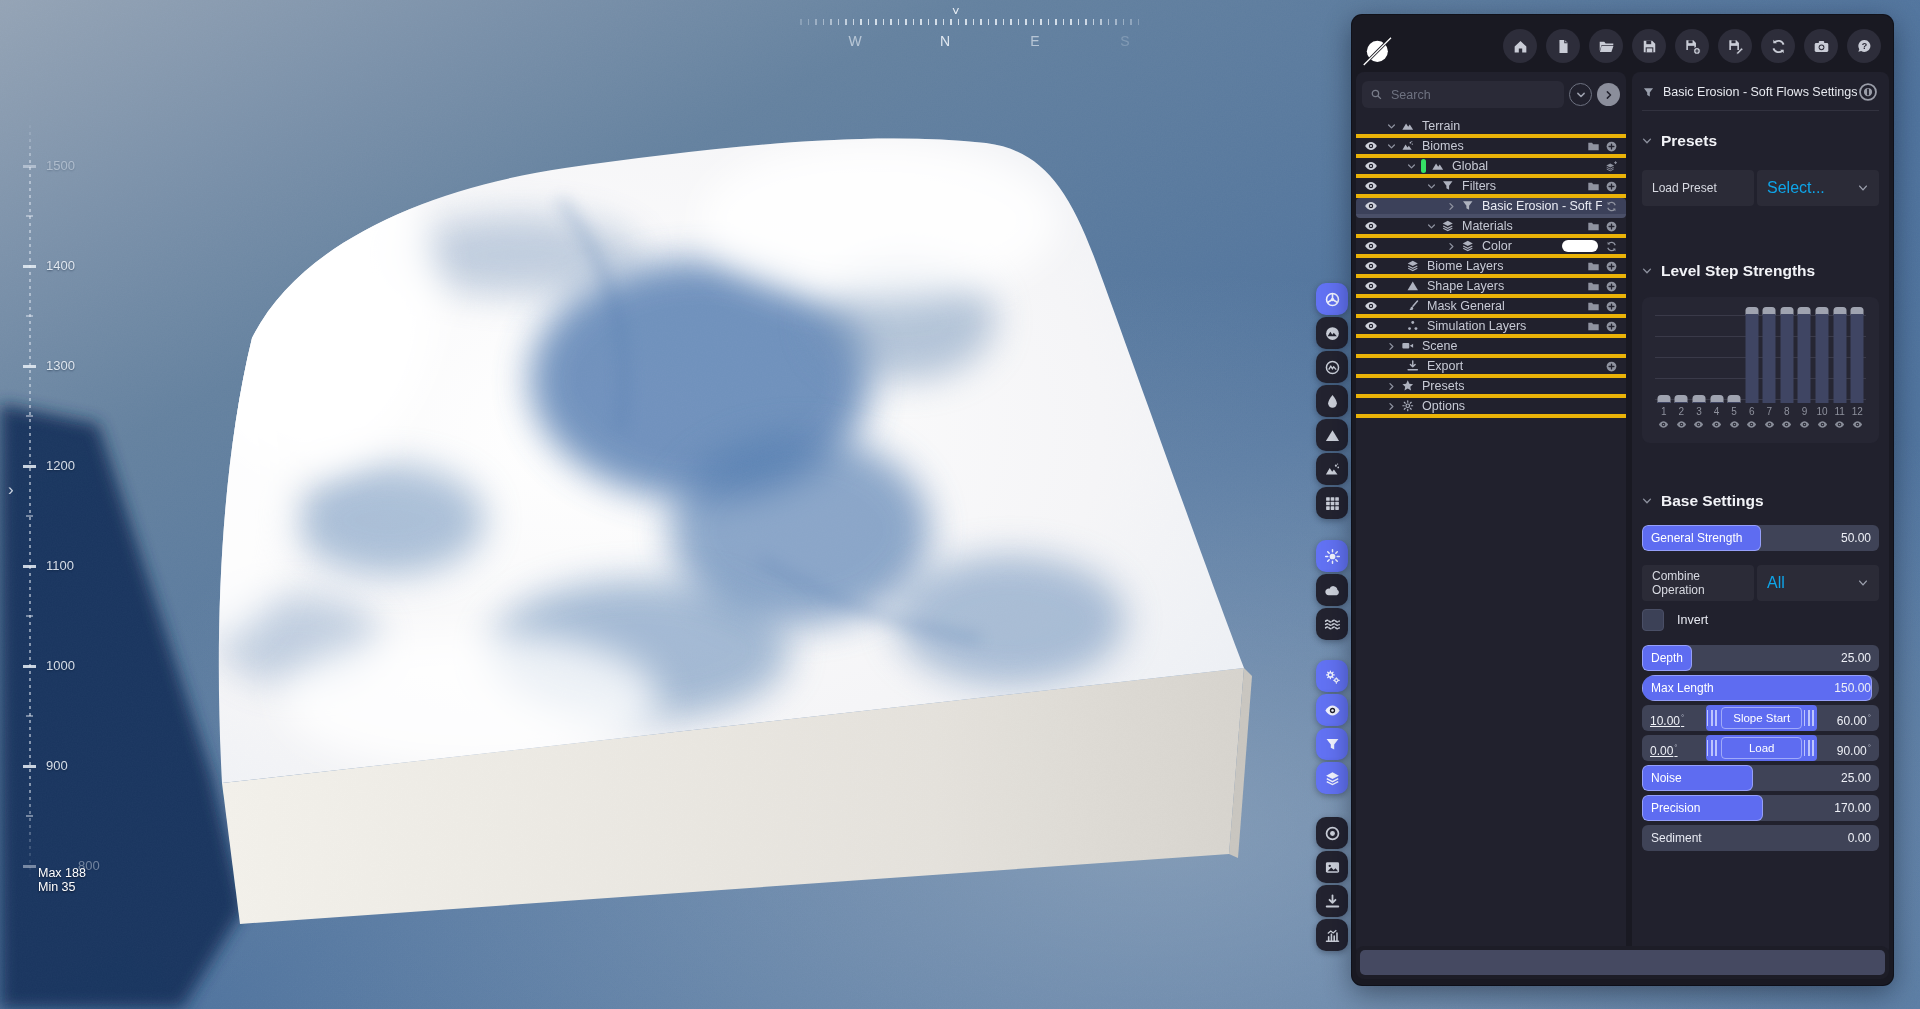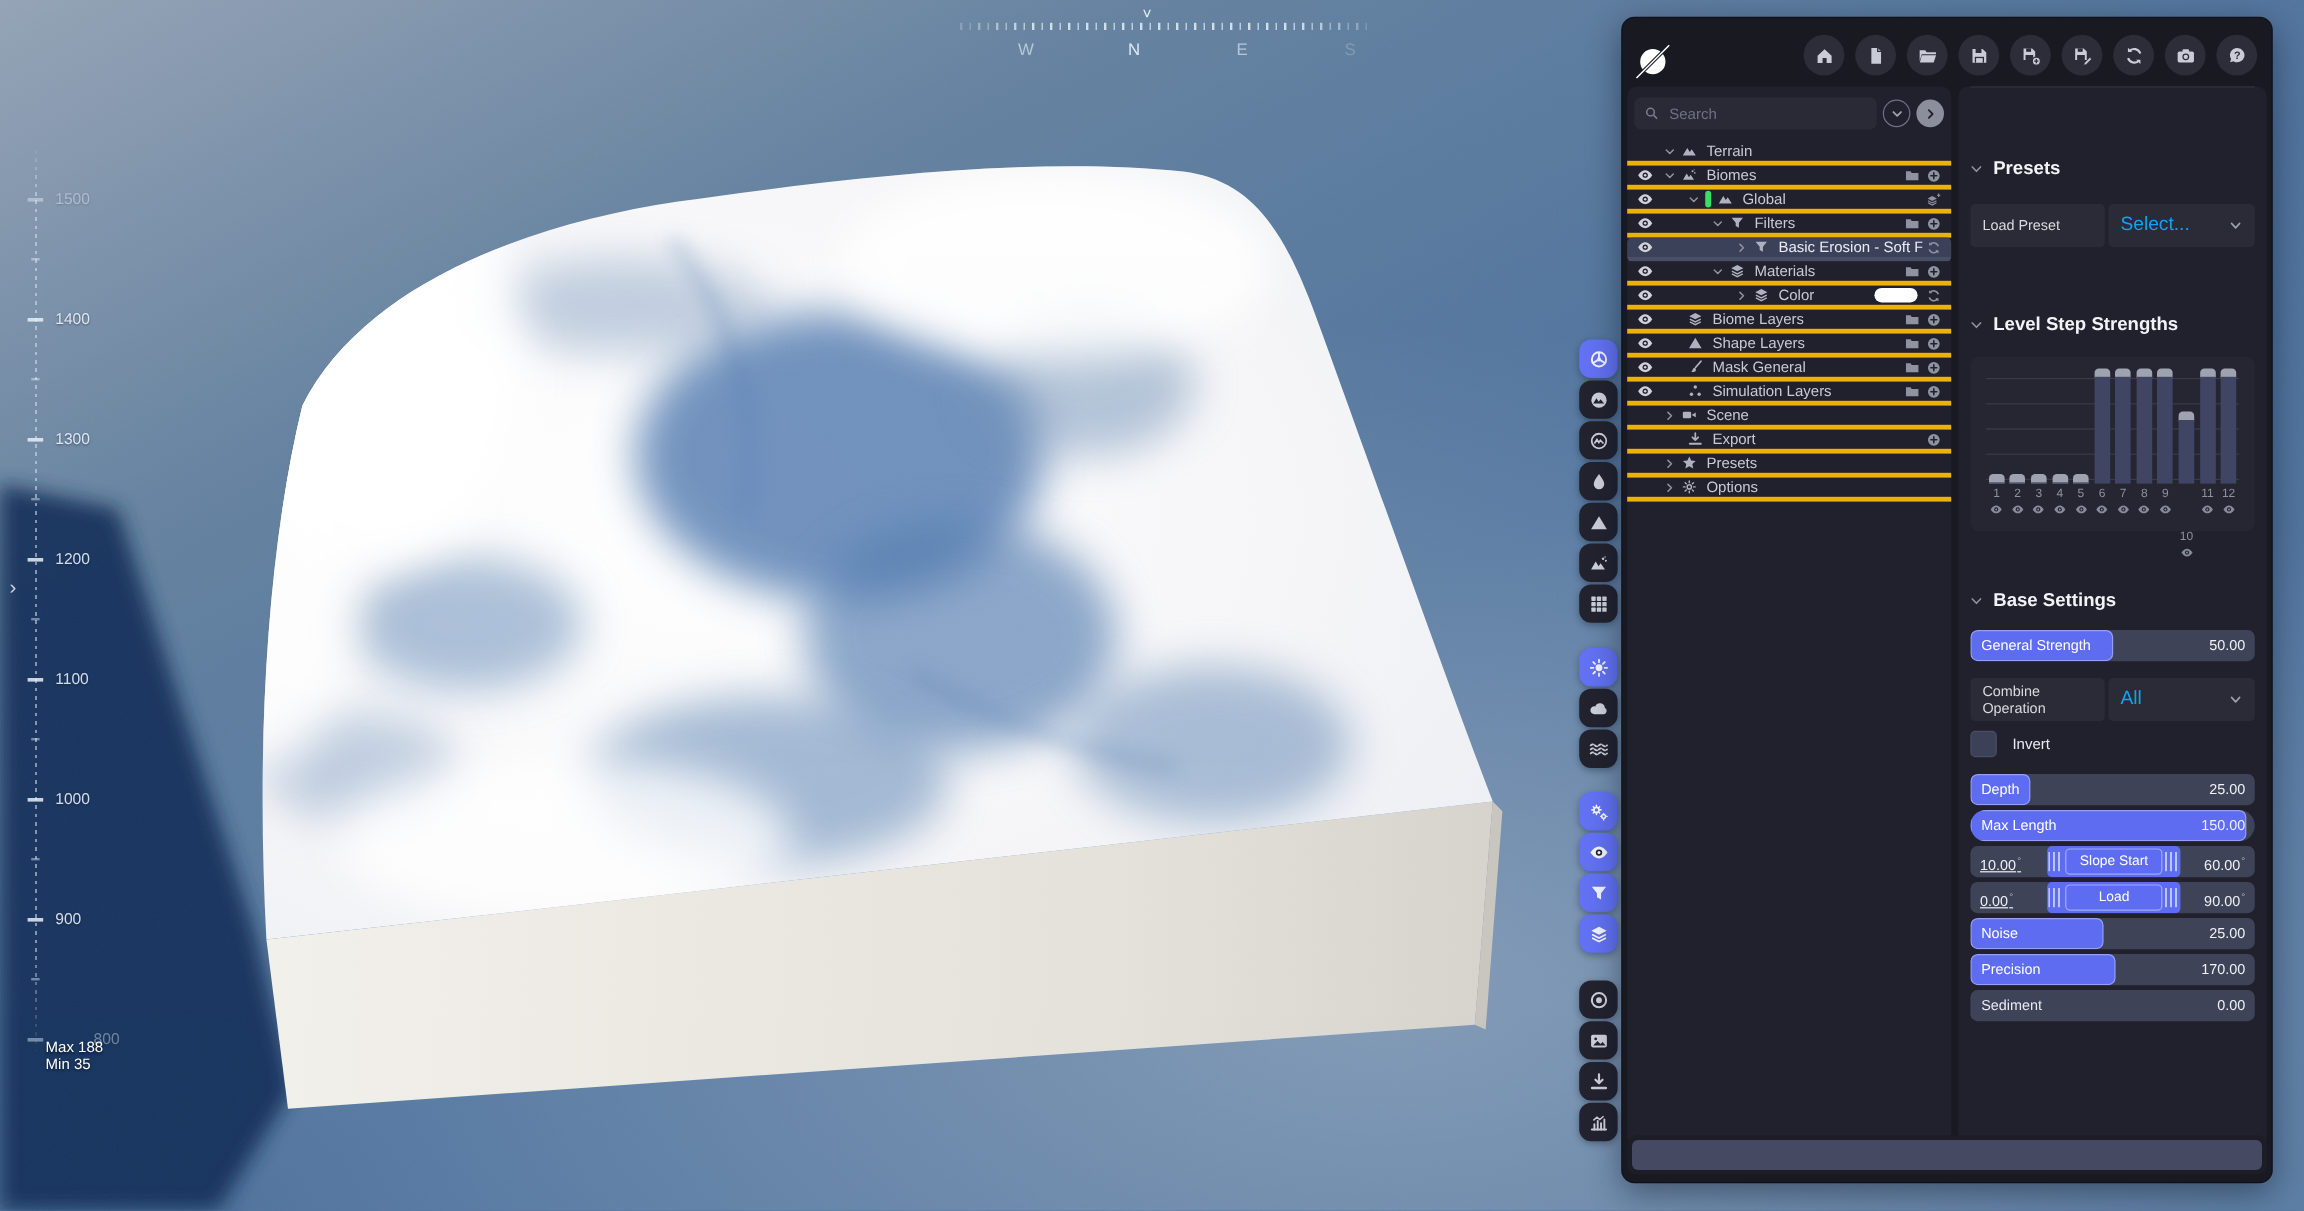--- a/index.html
+++ b/index.html
@@ -911,20 +911,33 @@
               </g>
             </svg>
           </span>
           <span class="label">Options</span>
           <span class="spacer"></span>
         </div>
       </div>
   </div>
 
   <div class="card" id="settings-card">
+    <div class="set-title-row">
+      <svg viewBox="0 0 16 16">
+          <path d="M2.4 2.8h11.2L9.6 7.9v4.9L6.4 11V7.9Z" fill="currentColor"></path>
+        </svg>
+      <div class="set-title">Basic Erosion - Soft Flows Settings</div>
+      <div class="info-btn">
+        <svg viewBox="0 0 16 16">
+            <circle cx="8" cy="8" r="5.8" fill="none" stroke="currentColor" stroke-width="1.3"></circle>
+            <circle cx="8" cy="8" r="3" fill="currentColor"></circle>
+            <path d="M8 5.7v4.6" stroke="#21212d" stroke-width="1.3"></path>
+          </svg>
+      </div>
+    </div>
     <div class="set-divider"></div>
 
     <div class="sec-heading" style="position:absolute;left:10px;top:60px;">
       <svg viewBox="0 0 16 16">
           <path d="M2.5 5 8 10.8 13.5 5" fill="none" stroke="currentColor" stroke-width="2.2" stroke-linecap="round" stroke-linejoin="round"></path>
         </svg>
       <span>Presets</span>
     </div>
     <div class="pair-row" style="position:absolute;left:10px;top:98px;width:237px;">
       <div class="pair-label">Load Preset</div>
@@ -1069,21 +1082,21 @@
      </div>
      <div class="bar-num">9</div>
      <div class="bar-eye">
               <svg viewBox="0 0 16 16">
                 <path d="M1.3 8C3.2 4.9 5.8 3.3 8 3.3S12.8 4.9 14.7 8C12.8 11.1 10.2 12.7 8 12.7S3.2 11.1 1.3 8Z" fill="currentColor"></path>
                 <circle cx="8" cy="8" r="2.5" fill="#21212d"></circle>
                 <circle cx="8" cy="8" r="1.2" fill="currentColor"></circle>
               </svg>
             </div>
           </div>
-          <div class="bar-col" style="left: 75%; width: 8.33333%; margin-top: 36px;">
+          <div class="bar-col" style="left: 75%; width: 8.33333%;">
             <div class="bar" style="height:100%">
        <div class="cap" style="background:#9fa3b0"></div>
        <div class="body" style="background:#3f4563"></div>
      </div>
      <div class="bar-num">10</div>
      <div class="bar-eye">
               <svg viewBox="0 0 16 16">
                 <path d="M1.3 8C3.2 4.9 5.8 3.3 8 3.3S12.8 4.9 14.7 8C12.8 11.1 10.2 12.7 8 12.7S3.2 11.1 1.3 8Z" fill="currentColor"></path>
                 <circle cx="8" cy="8" r="2.5" fill="#21212d"></circle>
                 <circle cx="8" cy="8" r="1.2" fill="currentColor"></circle>

